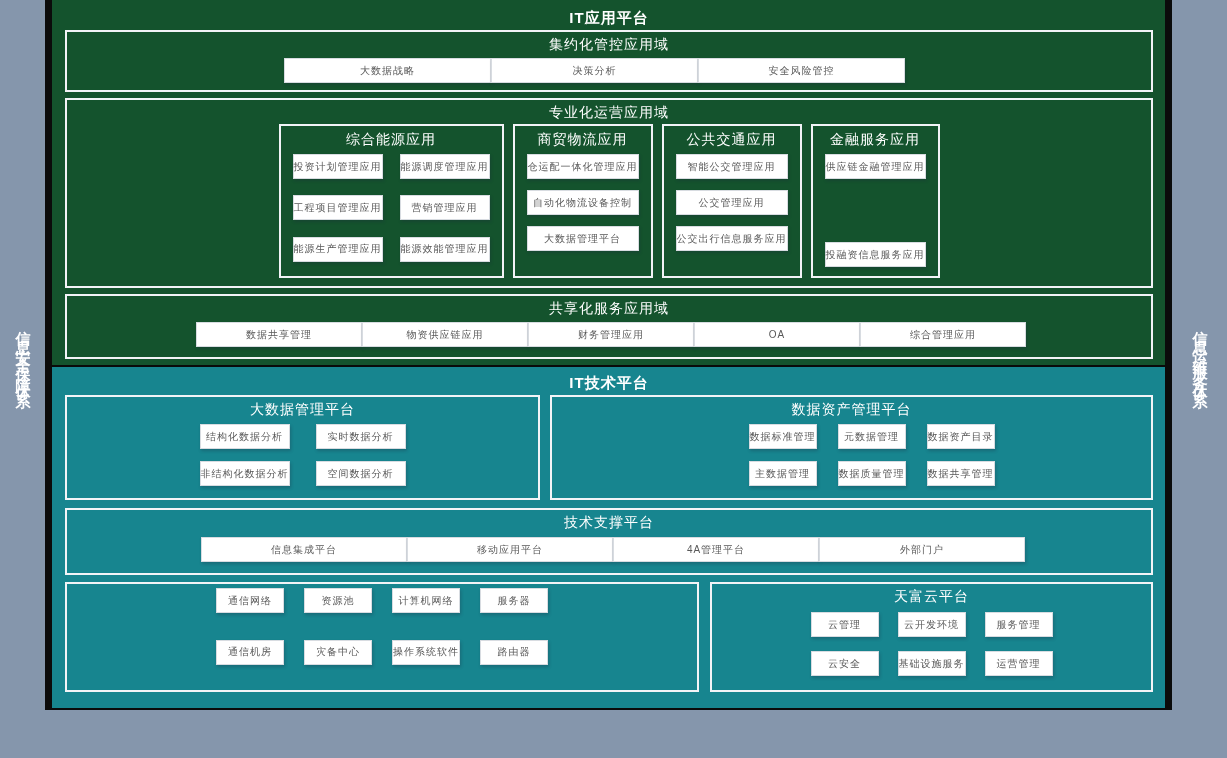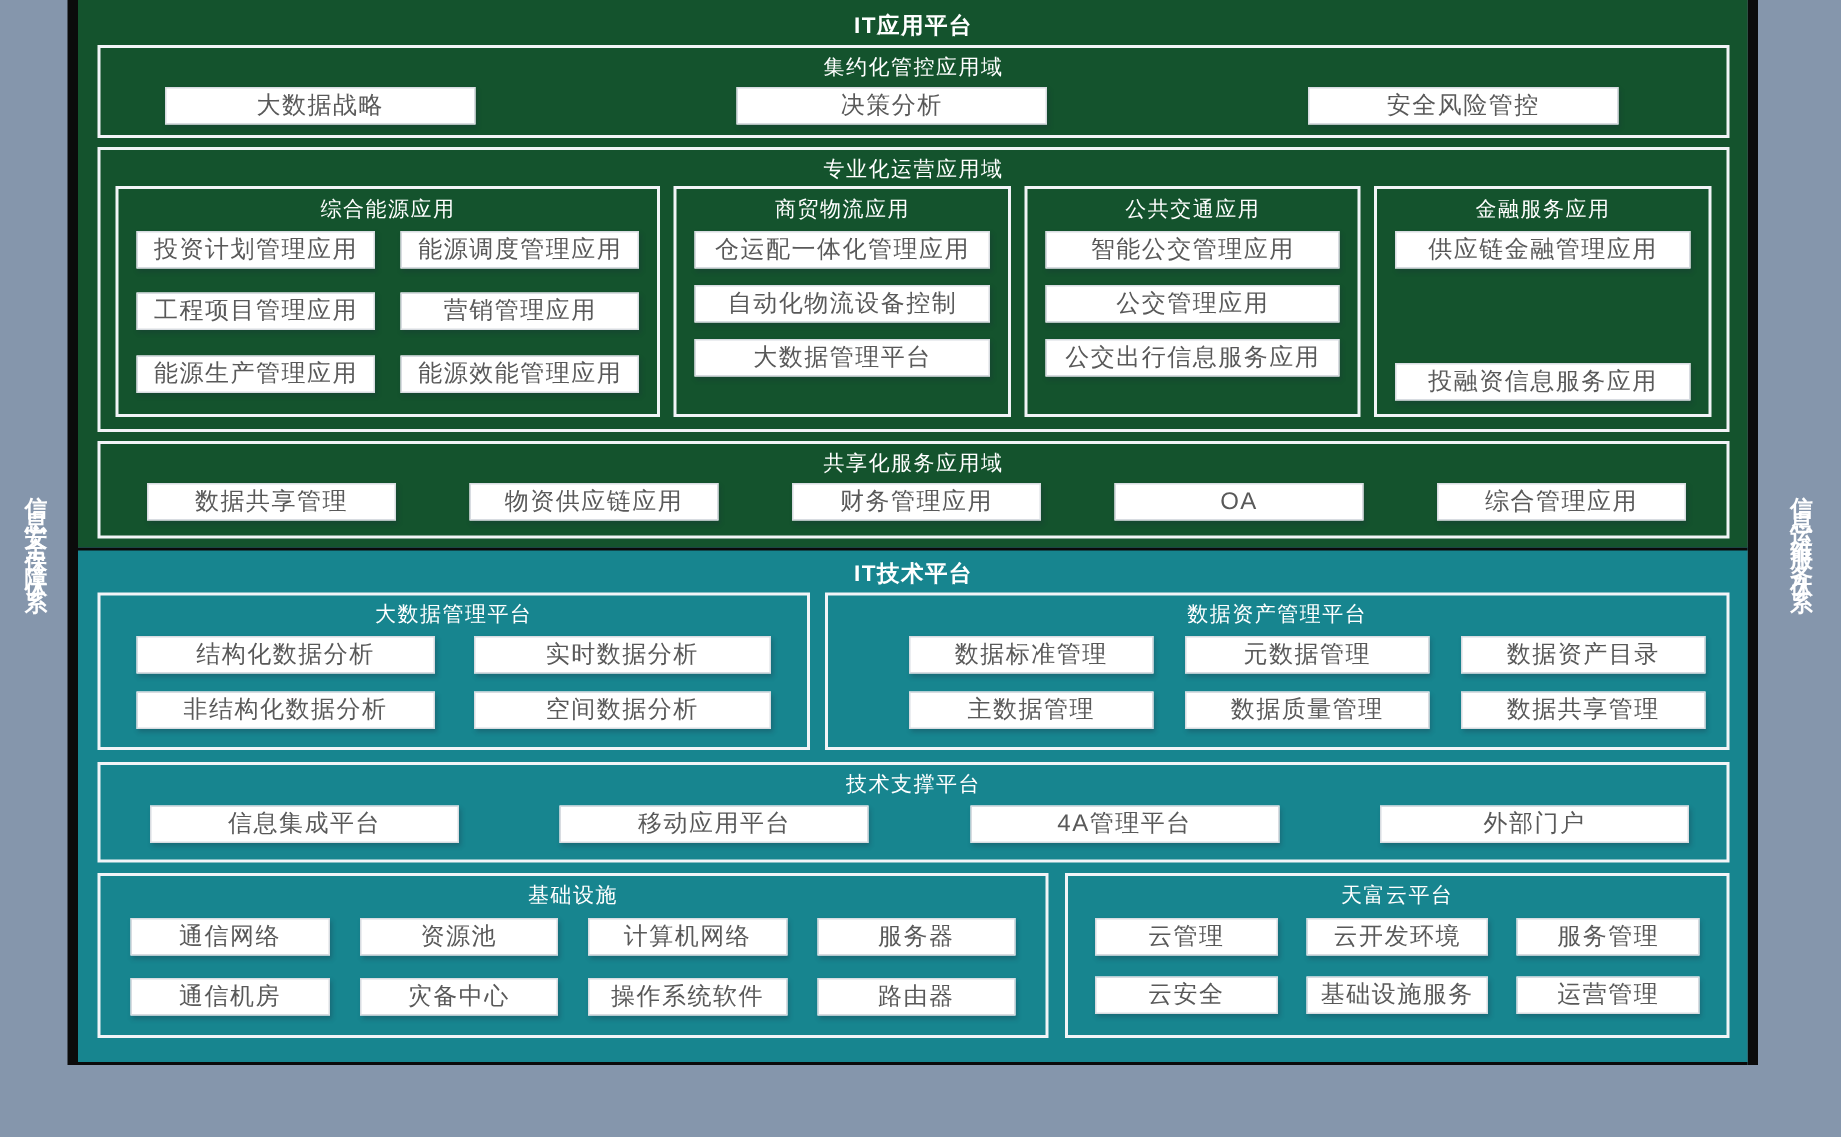--- a/index.html
+++ b/index.html
@@ -38,25 +38,25 @@
   .main { position: absolute; left: 52px; top: 0; width: 1113px; height: 710px; display: flex; flex-direction: column; }
 
   .panel-app  { background: #14532d; height: 371px; padding: 6px 12px 6px 13px; display: flex; flex-direction: column; }
   .panel-tech { background: #17858F; height: 432px; border-top: 2px solid #0a0a0a; border-bottom: 2px solid #0a0a0a; padding: 4px 12px 8px 13px; display: flex; flex-direction: column; }
 
   .panel-title {
     color: #fff; font-weight: bold; font-size: 15px;
     text-align: center; letter-spacing: 1px; flex: 0 0 24px; line-height: 24px;
   }
 
-  .group-box { border: 2px solid #f2f4f7; display: flex; flex-direction: column; }
+  .group-box { border: 2px solid #f2f4f7; display: flex; flex-direction: column; align-items: center; }
   .group-title { color: #fff; font-size: 14px; text-align: center; letter-spacing: 1px; line-height: 24px; flex: 0 0 24px; }
 
   .item {
-    background: #fff; color: #595959; font-size: 16px;
+    background: #fff; color: #595959; font-size: 10px;
     display: flex; align-items: center; justify-content: center;
     height: 25px; letter-spacing: 1px;
     border: 1px solid #d8dce1;
     box-shadow: 1px 2px 3px rgba(30,40,60,.28);
     white-space: nowrap;
   }
 
   
   .sec-centralized { height: 62px; margin-bottom: 6px; }
   .sec-centralized .row { flex: 1; display: flex; align-items: flex-start; justify-content: space-between; padding: 2px 72px 0 43px; }
@@ -206,21 +206,20 @@
         <div class="row">
           <div class="item">信息集成平台</div>
           <div class="item">移动应用平台</div>
           <div class="item">4A管理平台</div>
           <div class="item">外部门户</div>
         </div>
       </div>
 
       <div class="tech-row3">
         <div class="group-box g-infra">
-          <div class="group-title">基础设施</div>
           <div class="content">
             <div class="item">通信网络</div>
             <div class="item">资源池</div>
             <div class="item">计算机网络</div>
             <div class="item">服务器</div>
             <div class="item">通信机房</div>
             <div class="item">灾备中心</div>
             <div class="item">操作系统软件</div>
             <div class="item">路由器</div>
           </div>

